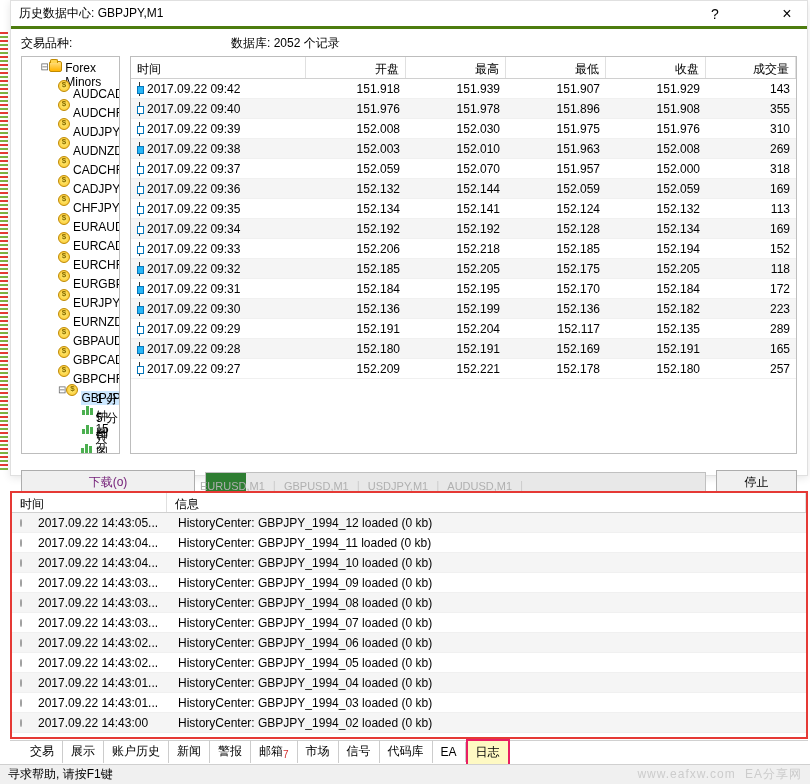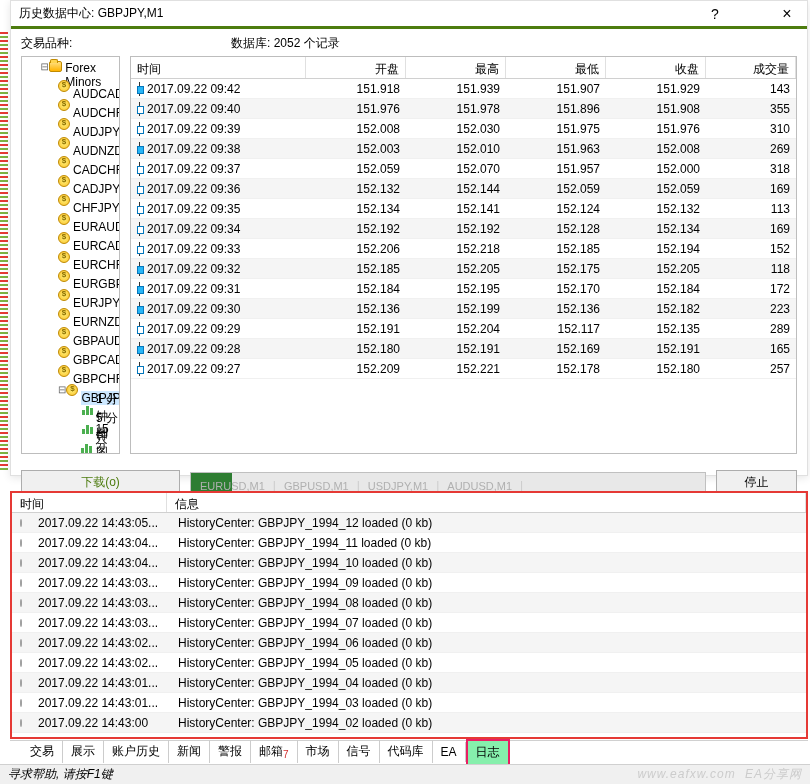--- a/index.html
+++ b/index.html
@@ -40,42 +40,42 @@
 .gr:nth-child(even) { background: #f5f5f5; }
 .gc { padding: 0 6px; font-size: 12px; }
 .gc.time { display: flex; align-items: center; gap: 4px; }
 .candle { width: 6px; height: 12px; display: inline-block; position: relative; }
 .candle::before { content:""; position: absolute; left: 2px; top: -1px; width: 1px; height: 14px; background: #333; }
 .candle::after { content:""; position: absolute; left: 0; top: 3px; width: 5px; height: 6px; border: 1px solid #0277bd; background: #29b6f6; }
 .candle.down::after { border-color: #0277bd; background: #fff; }
 .c-time{width:175px}.c-num{width:100px;text-align:right}.c-vol{width:90px;text-align:right}
 .btnrow { display: flex; gap: 10px; margin-top: 8px; align-items: center; }
 .btn { height: 24px; border: 1px solid #adadad; background: #f0f0f0; padding: 0 20px; cursor: pointer; }
-.btn-dl { width: 159px; color: #4d7c0f; }
+.btn-dl { width: 174px; color: #701a75; }
 .progress { flex: 1; height: 20px; border: 1px solid #c0c0c0; background: #e8e8e8; position: relative; }
 .progress-fill { position: absolute; left: 0; top: 0; bottom: 0; background: #2e7d32; }
 .btn-stop { width: 81px; }
 .tabstrip { position: absolute; left: 4px; top: 476px; right: 2px; height: 20px; display: flex; align-items: center; padding-left: 190px; gap: 2px; overflow: hidden; color: #b0b0b0; }
 .tabstrip .tab { padding: 2px 6px; font-size: 11px; }
 .logbox { position: absolute; left: 10px; top: 491px; right: 2px; height: 248px; border: 2px solid #e53935; background: #fff; overflow: hidden; }
 .log-head { display: flex; height: 20px; border-bottom: 1px solid #d0d0d0; }
 .log-head .lh { padding: 3px 8px; border-right: 1px solid #e0e0e0; }
 .lh-time{width:155px}.lh-info{flex:1}
 .log-body { }
 .lr { display: flex; height: 20px; align-items: center; border-bottom: 1px solid #f0f0f0; }
 .lr:nth-child(odd){background:#f5f5f5}
 .lr .lc{padding:0 8px;font-size:12px}
 .lc-ic{width:18px;display:flex;justify-content:center}
 .dot{width:8px;height:8px;border-radius:50%;border:1px solid #9e9e9e;background:#e0e0e0}
 .lc-time{width:140px}.lc-info{flex:1}
 .bottom-tabs { position: absolute; left: 10px; top: 740px; right: 2px; height: 22px; display: flex; align-items: center; border-top: 1px solid #d0d0d0; padding-left: 12px; gap: 0; }
 .btab { padding: 3px 8px; border-right: 1px solid #ccc; font-size: 12px; cursor: pointer; }
-.btab.active { border: 2px solid #e91e63; border-bottom: none; background: #86efac; }
+.btab.active { border: 2px solid #e91e63; border-bottom: none; background: #fef9c3; }
 .badge { color: #d32f2f; font-size: 10px; vertical-align: sub; }
-.statusbar { position: absolute; left: 0; bottom: 0; right: 0; height: 20px; background: #f0f0f0; border-top: 1px solid #d0d0d0; display: flex; align-items: center; padding: 0 8px; justify-content: space-between; font-style: italic; }
+.statusbar { position: absolute; left: 0; bottom: 0; right: 0; height: 20px; background: #f0f0f0; border-top: 1px solid #d0d0d0; display: flex; align-items: center; padding: 0 8px; justify-content: space-between; }
 .watermark { color: #ccc; font-size: 13px; letter-spacing: 1px; }
 ::-webkit-scrollbar{width:16px;height:16px}::-webkit-scrollbar-track{background:#f0f0f0}::-webkit-scrollbar-thumb{background:#c0c0c0;border:1px solid #a0a0a0}
 </style>
 </head>
 <body>
 
 <div class="left-edge"></div>
 
 <div class="window">
   <div class="titlebar">

